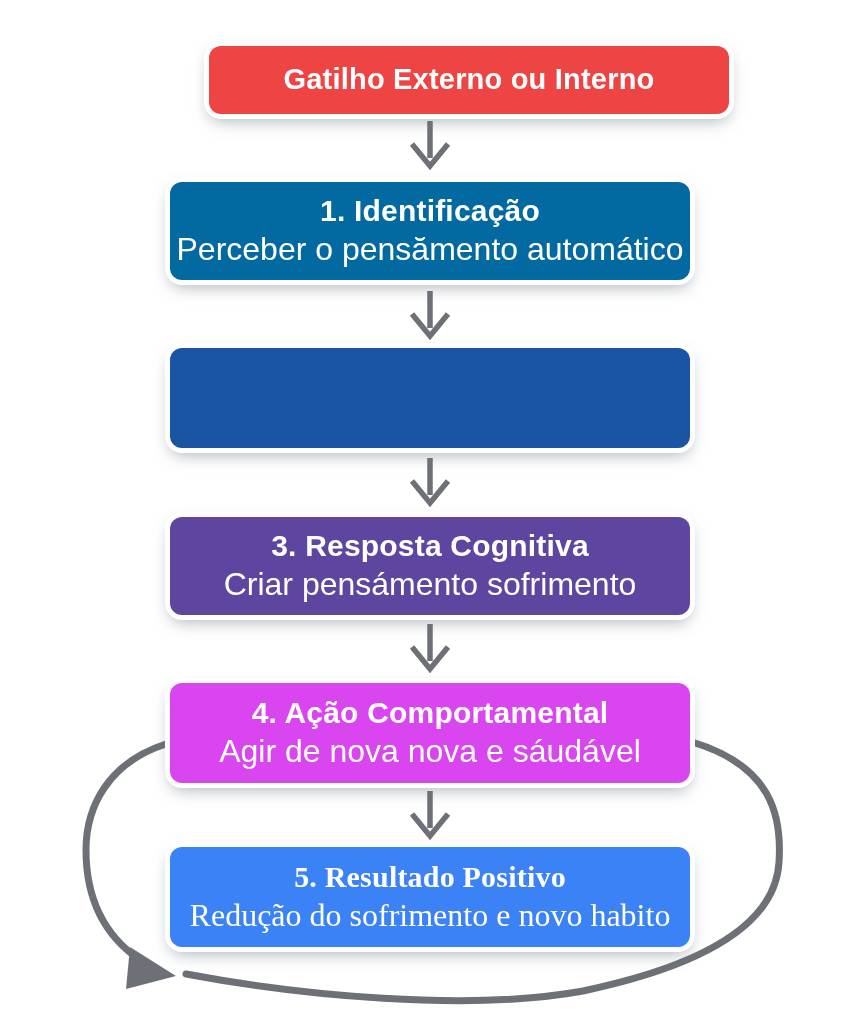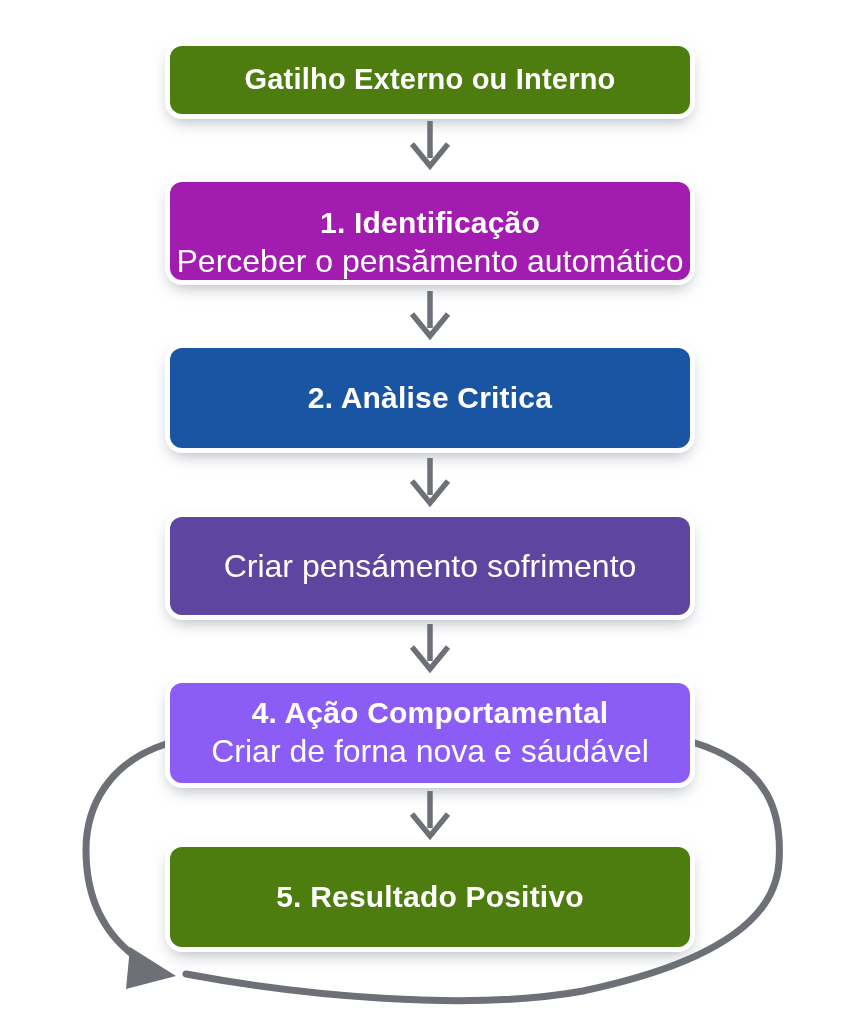--- a/index.html
+++ b/index.html
@@ -53,64 +53,65 @@
 <body style="background-color: rgb(255, 255, 255);">
 
 <div id="canvas">
 
   <svg id="loop-svg" width="859" height="1024" viewBox="0 0 859 1024" aria-hidden="true">
     <path d="M 692 742 C 772 766 782 816 779 862 C 775 935 678 971 583 991 C 468 1012 298 995 186 974"></path>
     <path d="M 166 744 C 110 762 86 805 86 850 C 86 900 105 936 140 960"></path>
     <polygon points="176,976 130,947 126,989"></polygon>
   </svg>
 
-  <div class="box" id="box-0" style="background-color: #4d7c0f;">
+  <div class="box" id="box-0" style="background-color: #ef4444; margin-left: 39px;">
     <div class="box-title">Gatilho Externo ou Interno</div>
   </div>
 
   <svg class="down-arrow" id="down-arrow-0" viewBox="0 0 50 55" aria-hidden="true">
     <line x1="25" y1="3" x2="25" y2="40"></line>
       <polyline points="7,26 25,48 43,26"></polyline>
   </svg>
 
-  <div class="box" id="box-1" style="background-color: #a21caf; justify-content: flex-end;">
+  <div class="box" id="box-1" style="background-color: #0369a1;">
     <div class="box-title">1. Identificação</div>
     <div class="box-sub">Perceber o pensămento automático</div>
   </div>
 
   <svg class="down-arrow" id="down-arrow-1" viewBox="0 0 50 55" aria-hidden="true">
     <line x1="25" y1="3" x2="25" y2="40"></line>
       <polyline points="7,26 25,48 43,26"></polyline>
   </svg>
 
   <div class="box" id="box-2" style="background-color: rgb(26, 85, 164);">
-    <div class="box-title">2. Anàlise Critica</div>
   </div>
 
   <svg class="down-arrow" id="down-arrow-2" viewBox="0 0 50 55" aria-hidden="true">
     <line x1="25" y1="3" x2="25" y2="40"></line>
       <polyline points="7,26 25,48 43,26"></polyline>
   </svg>
 
   <div class="box" id="box-3" style="background-color: rgb(94, 69, 160);">
+    <div class="box-title">3. Resposta Cognitiva</div>
     <div class="box-sub">Criar pensámento sofrimento</div>
   </div>
 
   <svg class="down-arrow" id="down-arrow-3" viewBox="0 0 50 55" aria-hidden="true">
     <line x1="25" y1="3" x2="25" y2="40"></line>
       <polyline points="7,26 25,48 43,26"></polyline>
   </svg>
 
-  <div class="box" id="box-4" style="background-color: #8b5cf6;">
+  <div class="box" id="box-4" style="background-color: #d946ef;">
     <div class="box-title">4. Ação Comportamental</div>
-    <div class="box-sub">Criar de forna nova e sáudável</div>
+    <div class="box-sub">Agir de nova nova e sáudável</div>
   </div>
 
   <svg class="down-arrow" id="down-arrow-4" viewBox="0 0 50 55" aria-hidden="true">
     <line x1="25" y1="3" x2="25" y2="40"></line>
       <polyline points="7,26 25,48 43,26"></polyline>
   </svg>
 
-  <div class="box" id="box-5" style="background-color: #4d7c0f;">
+  <div class="box" id="box-5" style="background-color: #3b82f6; font-family: Liberation Serif, serif;">
     <div class="box-title">5. Resultado Positivo</div>
+    <div class="box-sub">Redução do sofrimento e novo habito</div>
   </div>
 
 </div>
 
 </body></html>

